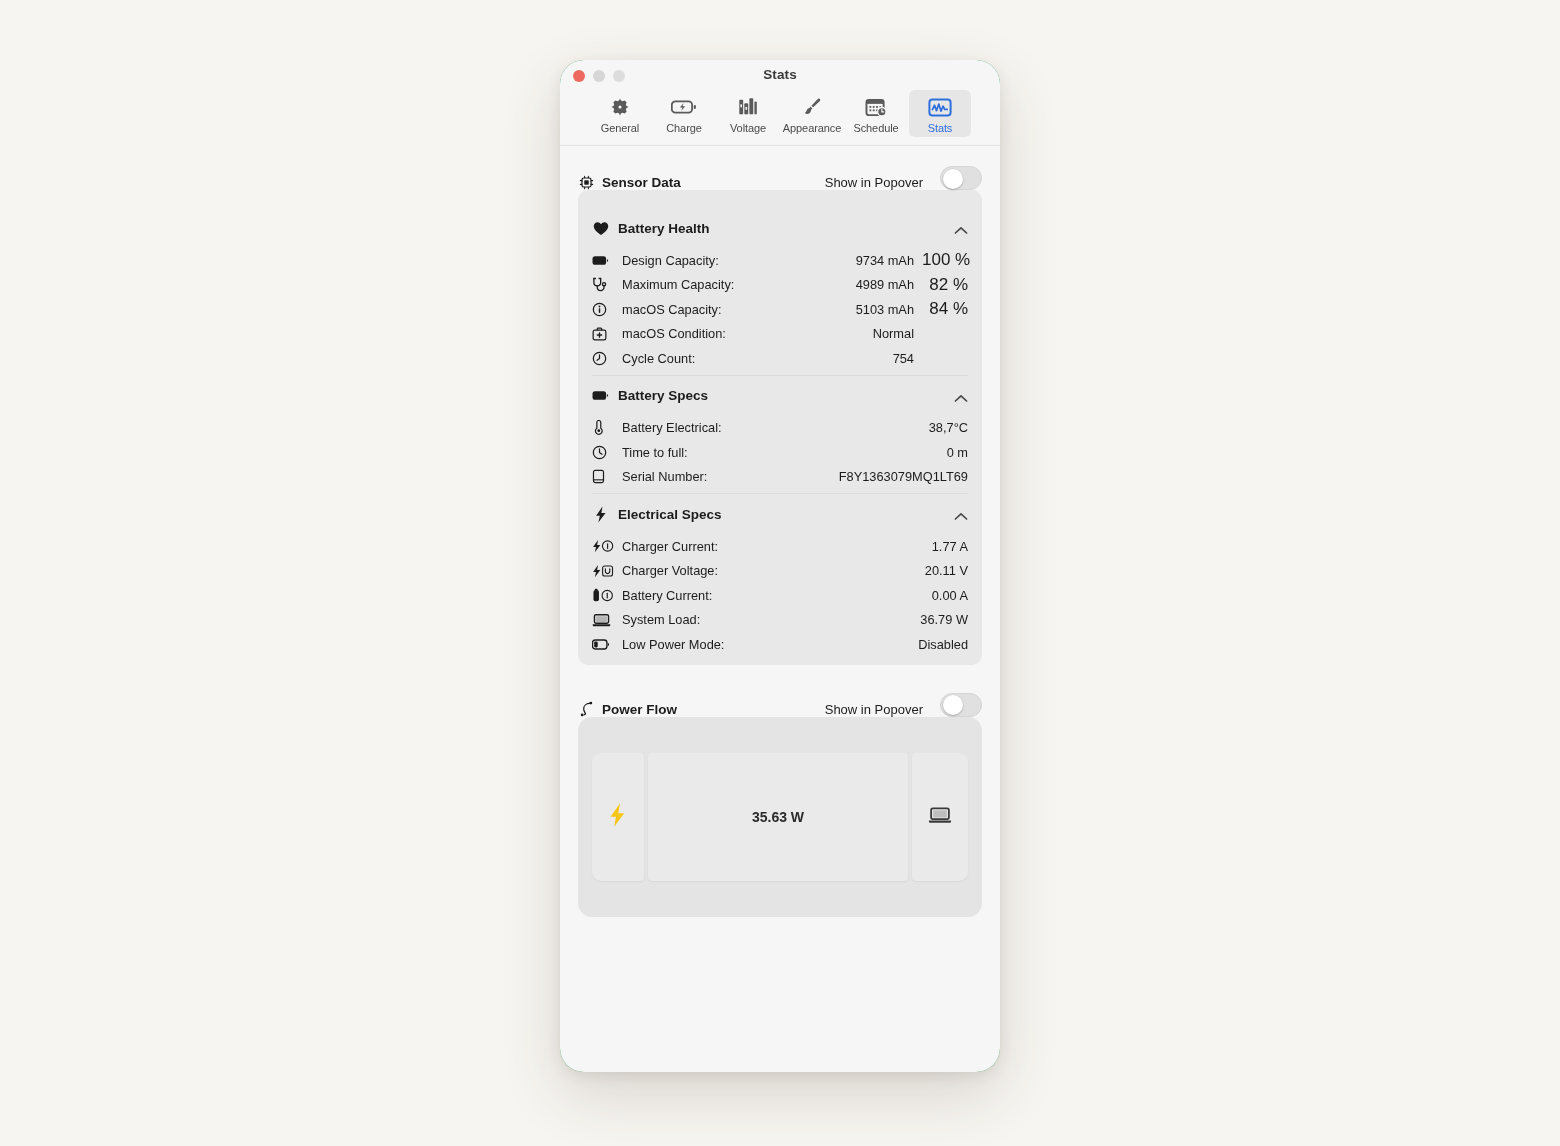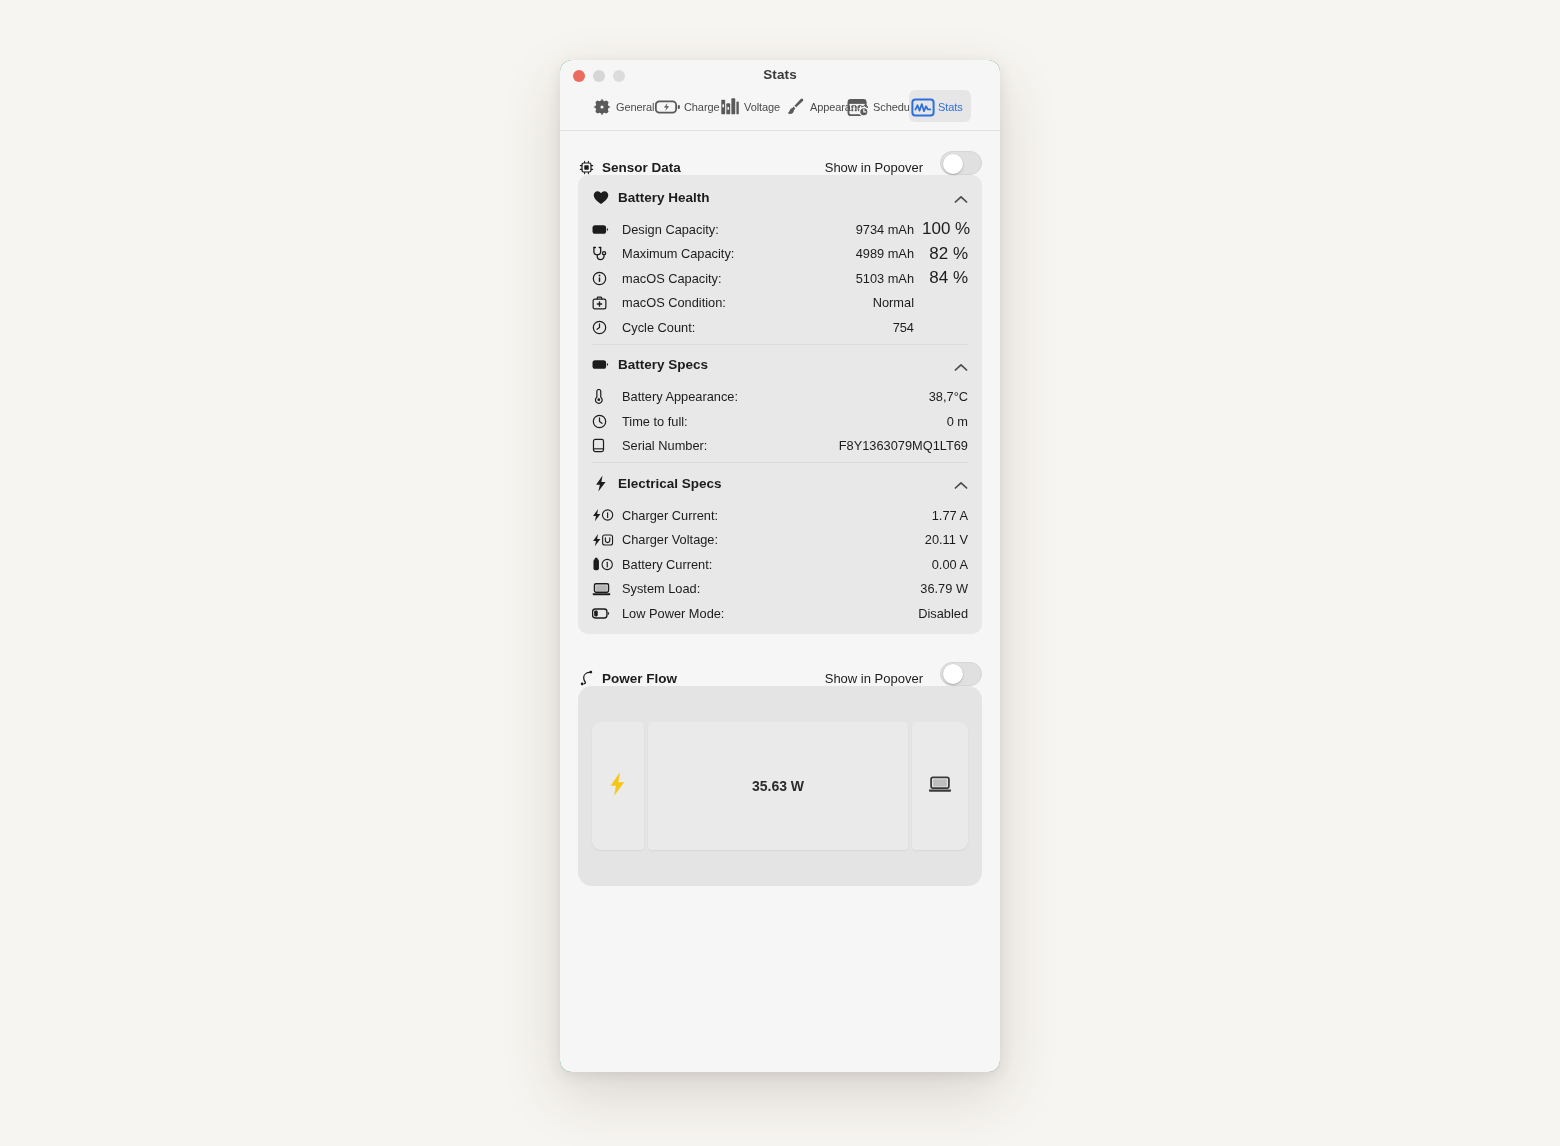--- a/index.html
+++ b/index.html
@@ -14,21 +14,21 @@
   }
 
   
   .window {
     position: absolute;
     left: 560px;
     top: 60px;
     width: 440px;
     height: 1012px;
     background: #15803d;
-    border-radius: 12px;
+    border-radius: 24px;
     box-shadow: 0 22px 60px rgba(60,50,40,.16),
                 0 4px 14px rgba(60,50,40,.10);
     overflow: hidden;
     display: flex;
     flex-direction: column;
   }
 
   
   .titlebar {
     height: 30px;
@@ -66,20 +66,21 @@
     padding: 0 10px 8px 10px;
     background: #f6f6f6;
     border-bottom: 1px solid #e2e2e2;
     flex: 0 0 auto;
   }
   .tab {
     width: 62px;
     padding: 5px 2px 3px 2px;
     border-radius: 6px;
     display: flex;
+    flex-direction: column;
     align-items: center;
     gap: 3px;
     cursor: default;
   }
   .tab .ic { height: 24px; display: flex; align-items: center; justify-content: center; }
   .tab .lbl {
     font-size: 11px;
     color: #4a4a4a;
     white-space: nowrap;
     letter-spacing: -.1px;
@@ -132,21 +133,21 @@
     width: 20px; height: 20px;
     border-radius: 50%;
     background: #ffffff;
     box-shadow: 0 1px 2px rgba(0,0,0,.22), 0 0 0 .5px rgba(0,0,0,.04);
   }
 
   
   .card {
     background: #e8e8e8;
     border-radius: 10px;
-    padding: 2px 14px 8px 14px;
+    padding: 18px 14px 8px 14px;
   }
 
   .grp-head {
     display: flex;
     align-items: center;
     height: 40px;
     gap: 9px;
   }
   .grp-head .gic { width: 17px; display: flex; align-items: center; justify-content: center; }
   .grp-head .gtitle {
@@ -498,21 +499,21 @@
         </span>
       </div>
 
       <div class="row">
         <span class="ric">
           <svg width="14" height="15" viewBox="0 0 15 16" fill="none" stroke="#1c1c1c" stroke-width="1.3">
             <path d="M9.4 2.6a2.1 2.1 0 10-4.2 0v6.2a3.6 3.6 0 104.2 0V2.6z"></path>
             <circle cx="7.3" cy="11.4" r="1.5" fill="#1c1c1c" stroke="none"></circle>
           </svg>
         </span>
-        <span class="rlabel">Battery Appearance:</span>
+        <span class="rlabel">Battery Electrical:</span>
         <span class="rspacer"></span>
         <span class="rval">38,7°C</span>
       </div>
 
       <div class="row">
         <span class="ric">
           <svg width="15" height="15" viewBox="0 0 16 16">
             <circle cx="8" cy="8" r="6.6" fill="none" stroke="#1c1c1c" stroke-width="1.3"></circle>
             <path d="M8 4.2V8l2.6 1.9" fill="none" stroke="#1c1c1c" stroke-width="1.3" stroke-linecap="round" stroke-linejoin="round"></path>
           </svg>

